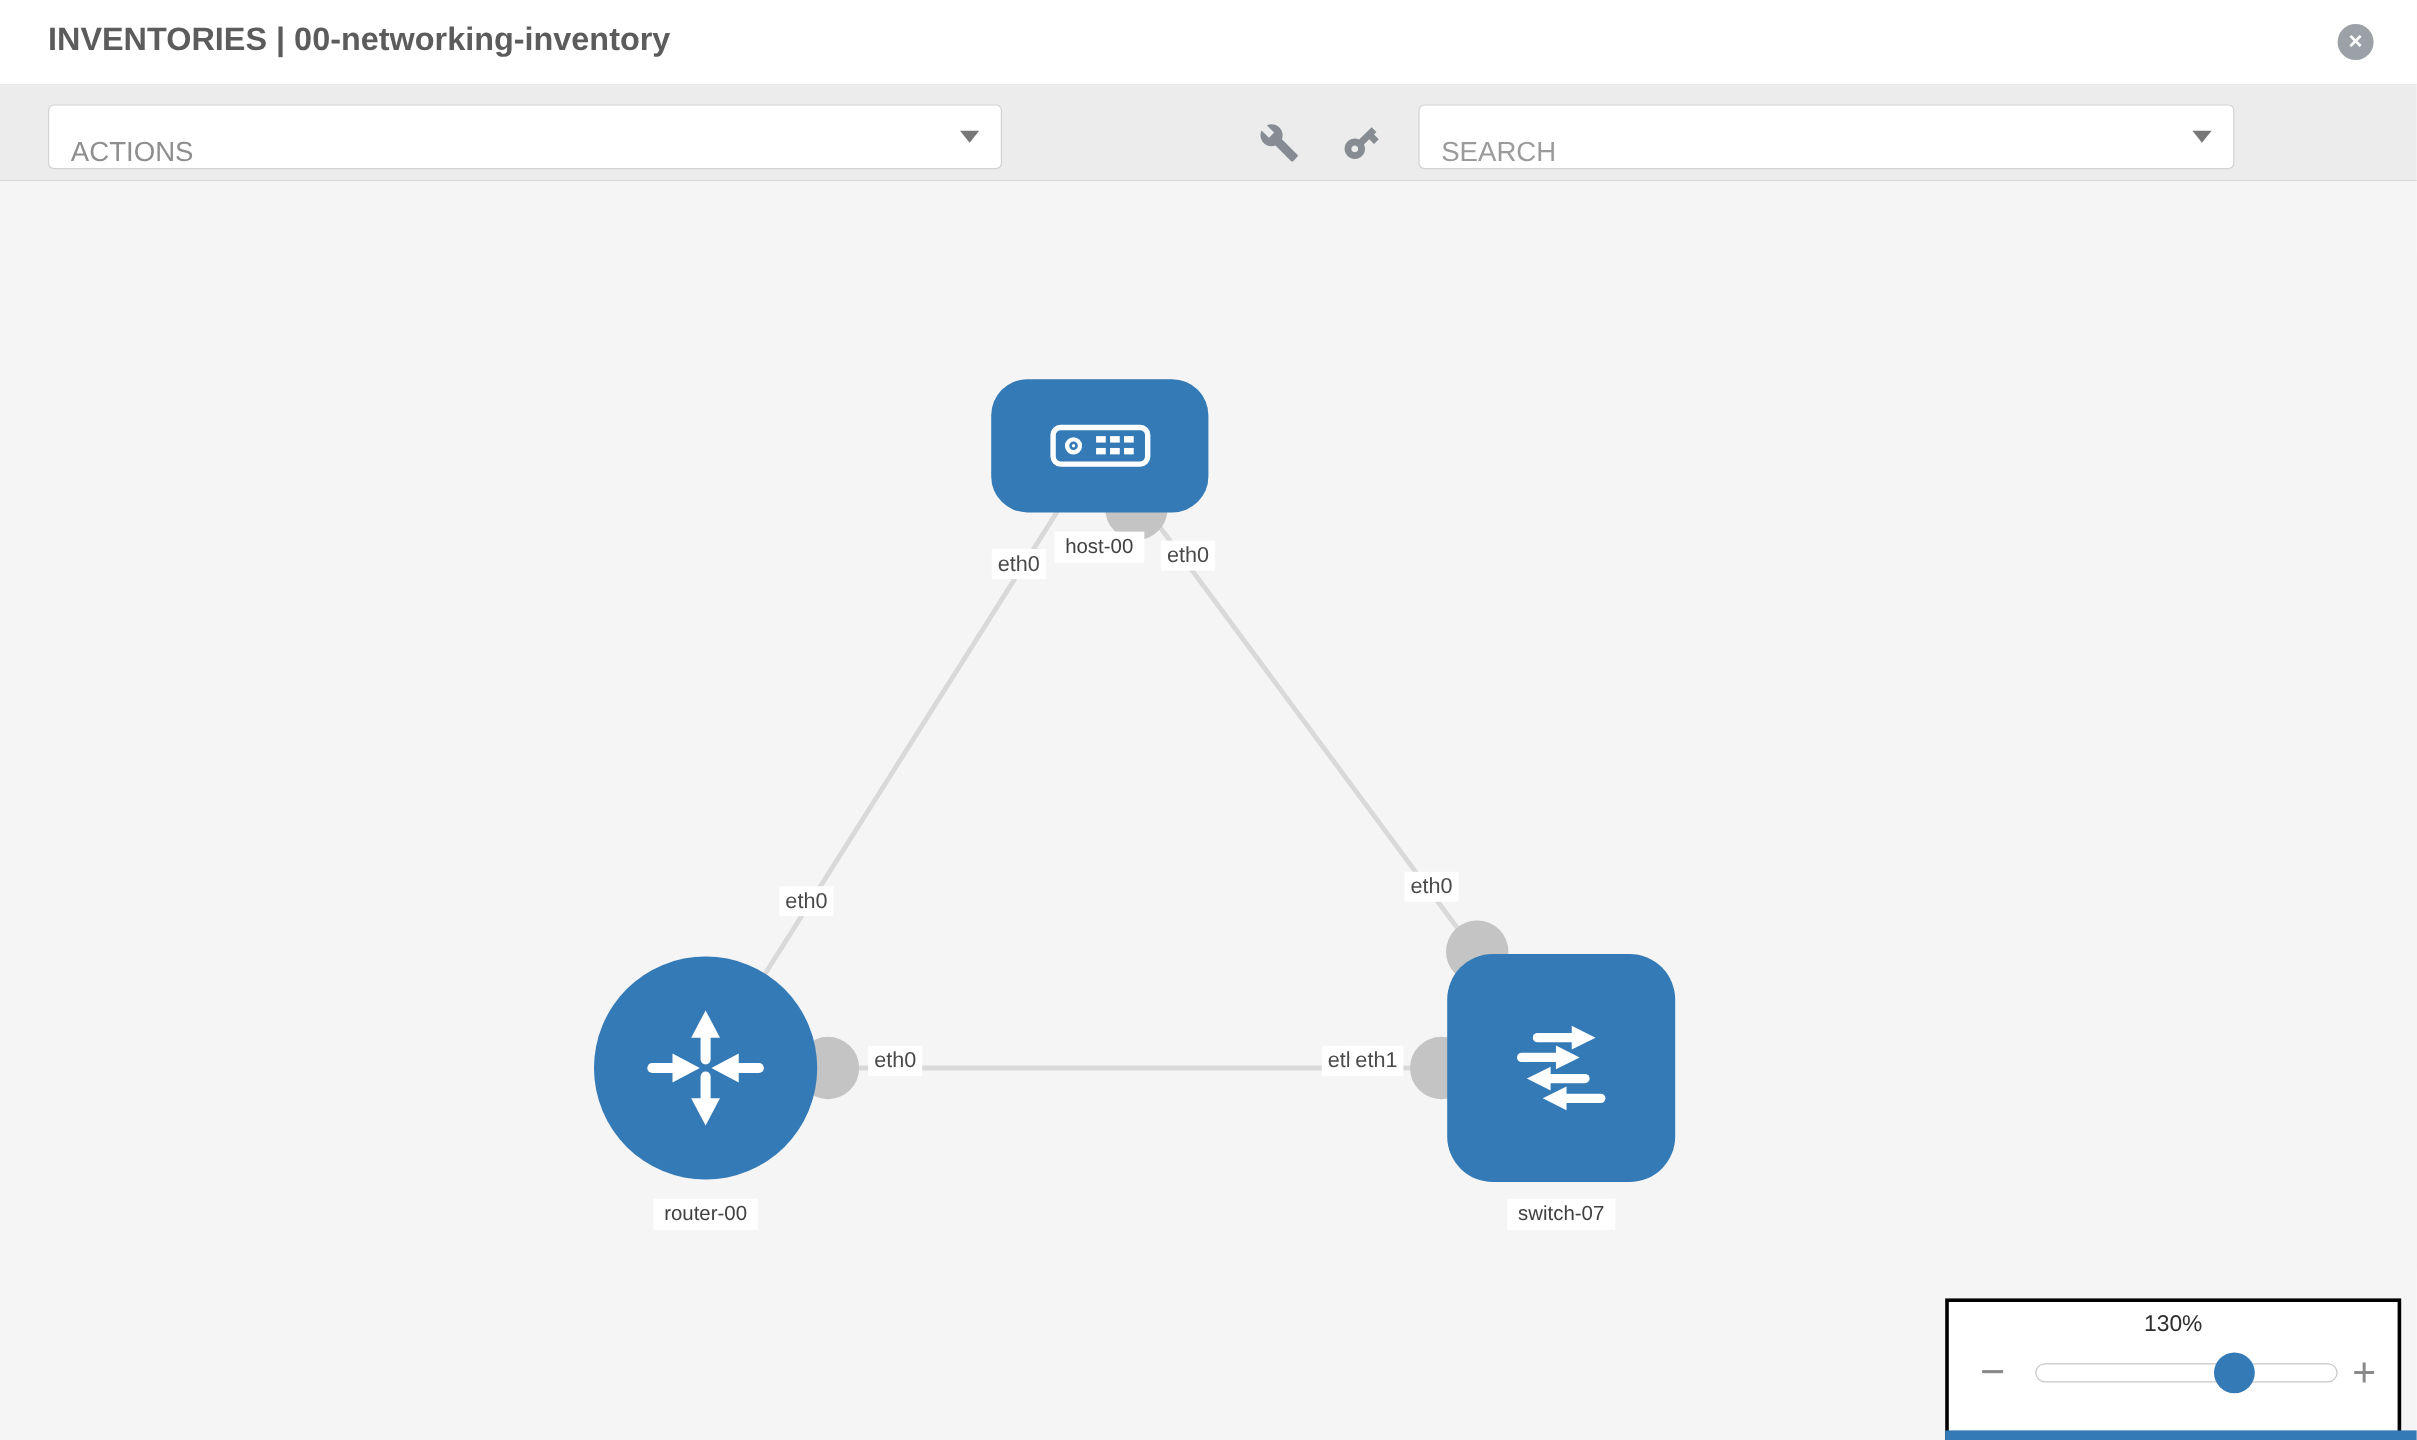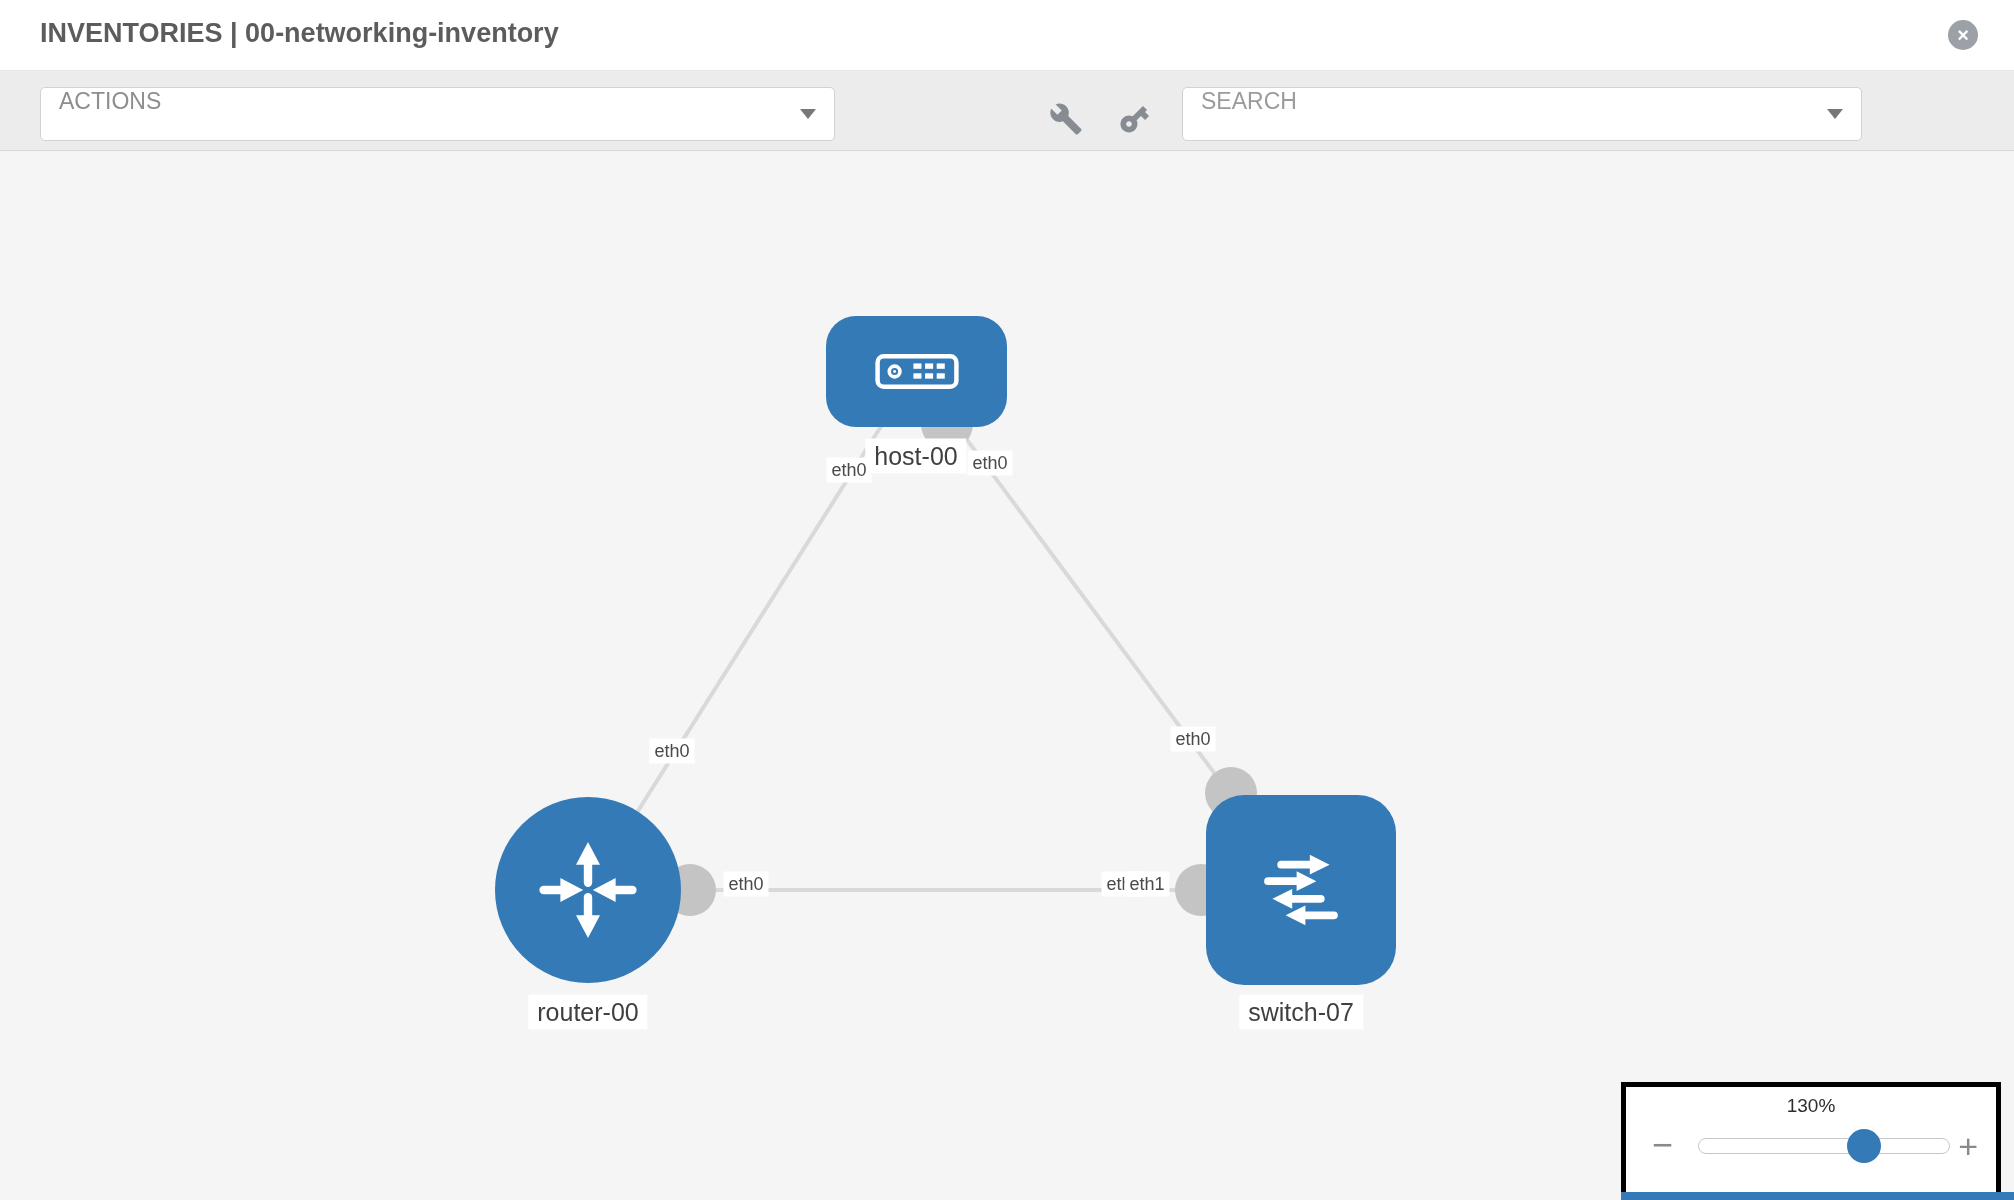--- a/index.html
+++ b/index.html
@@ -28,21 +28,21 @@
   }
 
   
   .toolbar {
     position:absolute; left:0; top:71px; width:2014px; height:80px;
     background:#ececec; border-bottom:1px solid #d6d6d6; box-sizing:border-box;
   }
   .select-box {
     position:absolute; top:16px; height:54px;
     background:#ffffff; border:1px solid #d2d2d2; border-radius:5px;
-    box-sizing:border-box; display:flex; align-items:flex-start;
+    box-sizing:border-box; display:flex; align-items:flex-end;
     padding-left:18px; font-size:23px; color:#8e8e8e; cursor:pointer;
   }
   #actions-select { left:40px; width:795px; }
   #search-select  { left:1182px; width:680px; color:#9b9b9b; }
   .chevron {
     position:absolute; right:18px; top:50%; transform:translateY(-50%);
     width:0; height:0;
     border-left:8px solid transparent; border-right:8px solid transparent;
     border-top:10px solid #777777;
   }
@@ -64,21 +64,21 @@
     position:absolute; background:#337ab7;
     display:flex; align-items:center; justify-content:center; cursor:pointer;
   }
   #node-host   { left:826px;  top:165px; width:181px; height:111px; border-radius:30px; }
   #node-router { left:495px;  top:646px; width:186px; height:186px; border-radius:50%; }
   #node-switch { left:1206px; top:644px; width:190px; height:190px; border-radius:38px; }
 
   .node-label {
     position:absolute; transform:translate(-50%,-50%);
     background:#ffffff; padding:3px 9px;
-    font-size:25px; color:#404040; white-space:nowrap;
+    font-size:17px; color:#404040; white-space:nowrap;
   }
   #label-host   { left:916px;  top:305px; }
   #label-router { left:588px;  top:861px;text-align:center; }
   #label-switch { left:1301px; top:861px; }
 
   .port-label {
     position:absolute; transform:translate(-50%,-50%);
     background:#ffffff; padding:2px 5px;
     font-size:18px; color:#4a4a4a; white-space:nowrap;
   }
@@ -86,21 +86,21 @@
   #port-hr  { left:990px;  top:312px; }
   #port-rt  { left:672px;  top:600px; }
   #port-st  { left:1193px; top:588px; }
   #port-rr  { left:746px;  top:733px; }
   #port-slu { left:1124px; top:733px; }
   #port-sl  { left:1147px; top:733px; }
 
   
   .zoom-panel {
     position:absolute; left:1621px; top:1082px; width:380px; height:118px;
-    background:#ffffff; border:5px solid #000000; box-sizing:border-box;
+    background:#ffffff; border:3px solid #000000; box-sizing:border-box;
   }
   .zoom-level {
     position:absolute; top:8px; left:0; width:100%; text-align:center;
     font-size:19px; color:#2e2e2e;
   }
   .zoom-minus {
     position:absolute; left:26px; top:40px;
     font-size:36px; line-height:36px; color:#8a8a8a; cursor:pointer;
   }
   .zoom-plus {

